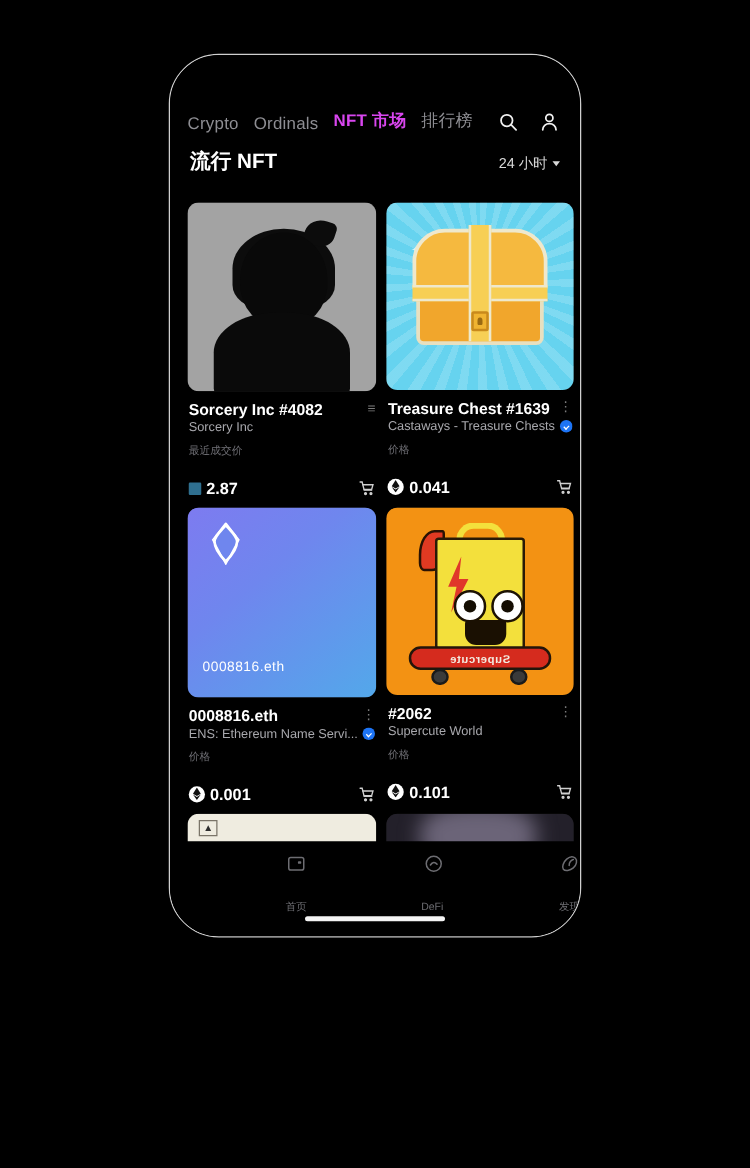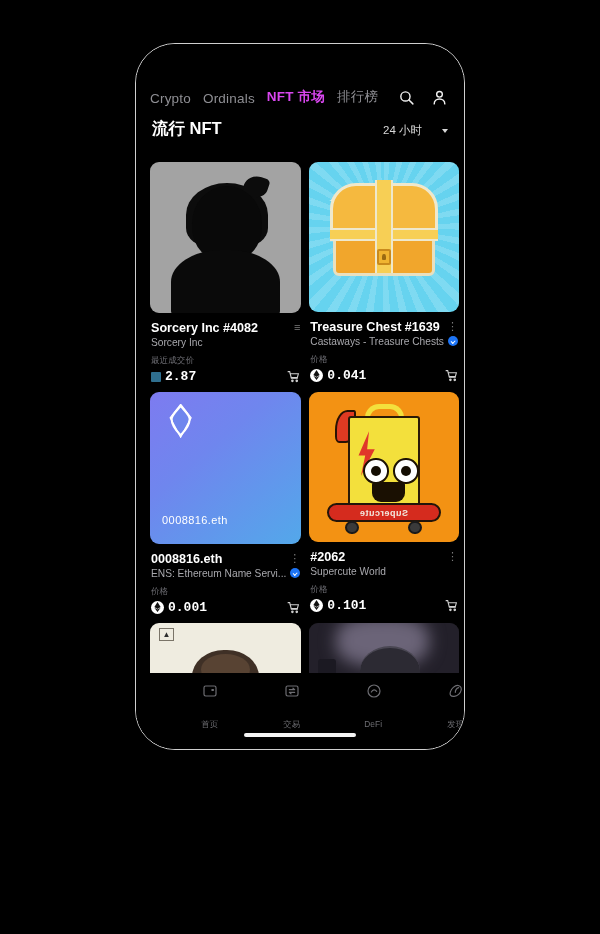--- a/index.html
+++ b/index.html
@@ -33,21 +33,21 @@
   }
   .navtab.active { color: #d946ef; font-weight: bold; }
   .navicons { margin-left: auto; display: flex; gap: 16px; align-items: center; padding-right: 2px;}
   .icon-svg { display: block; }
 
   
   .sechead {
     display: flex; align-items: baseline; padding: 12px 16px 22px 16px;
   }
   .sechead .title { font-size: 16.5px; font-weight: bold; color: #fff; }
-  .sechead .period { margin-left: auto; font-size: 11.5px; color: #d8d8d8; display: flex; align-items: center; gap: 20px; }
+  .sechead .period { margin-left: auto; font-size: 11.5px; color: #d8d8d8; display: flex; align-items: center; gap: 4px; }
   .caret { width: 0; height: 0; border-left: 3.5px solid transparent; border-right: 3.5px solid transparent; border-top: 4px solid #d8d8d8; display:inline-block; }
 
   
   .grid {
     display: grid; grid-template-columns: 1fr 1fr; gap: 8px;
     padding: 0 14px;
   }
   .card { position: relative; }
   .thumb {
     width: 100%; aspect-ratio: 1/1; border-radius: 9px; overflow: hidden;
@@ -58,21 +58,21 @@
   .meta { padding: 8px 1px 0 1px; }
   .mrow { display: flex; align-items: flex-start; gap: 4px; }
   .nname { font-size: 12.6px; font-weight: bold; color: #fff; white-space: nowrap; overflow: hidden; text-overflow: ellipsis; }
   .dots { margin-left: auto; color: #7b7b7b; font-size: 11px; line-height: 12px; letter-spacing:0; flex: 0 0 auto; }
   .coll { display:flex; align-items:center; gap:4px; font-size: 10.2px; color: #a8a8ad; margin-top: 2px; white-space: nowrap; overflow: hidden; }
   .coll .ctext { overflow: hidden; text-overflow: ellipsis; }
   .verif { width: 10px; height: 10px; border-radius: 50%; background: #1d74f5; flex:0 0 auto; position: relative; }
   .verif::after { content: ""; position: absolute; left: 2.6px; top: 4.3px; width: 3px; height: 1.6px;
     border-left: 1.3px solid #fff; border-bottom: 1.3px solid #fff; transform: rotate(-45deg); }
   .plabel { font-size: 8.6px; color: #6f6f75; margin-top: 7px; }
-  .prow { display: flex; align-items: center; margin-top: 2px; font-family: Liberation Mono, monospace; }
+  .prow { display: flex; align-items: center; margin-top: 16px; }
   .price { font-size: 13px; font-weight: bold; color: #fff; display: flex; align-items: center; gap: 4px; }
   .cart { margin-left: auto; }
 
   
   .tok-btc { width: 10px; height: 10px; background: #2f6f8f; display:inline-block; border-radius:1px;}
   .tok-eth { width: 13px; height: 13px; border-radius: 50%; background: #fff; display: inline-flex; align-items: center; justify-content: center; }
 
   
   .art-sorcery { width:100%; height:100%; background:#a3a3a3; position: relative; overflow:hidden; }
   .sil-head { position:absolute; left:28%; top:16%; width:46%; height:50%; background:#090909; border-radius:50% 50% 46% 46%; }
@@ -370,29 +370,20 @@
         <div class="tabitem">
           <span>
             <svg width="16" height="16" viewBox="0 0 24 24" fill="none" stroke="#6d6d72" stroke-width="1.8">
               <rect x="3" y="4.5" width="18" height="15" rx="2.5"></rect>
                 <rect x="14" y="9" width="4" height="3" rx="1" fill="#6d6d72" stroke="none"></rect>
             </svg>
           </span>
           <span class="tablabel">首页</span>
         </div>
 
-        <div class="tabitem">
-          <span>
-            <svg width="16" height="16" viewBox="0 0 24 24" fill="none" stroke="#6d6d72" stroke-width="1.8">
-              <rect x="3" y="4.5" width="18" height="15" rx="2.5"></rect>
-              <path d="M8 10h8l-2.5-2.2M16 14H8l2.5 2.2" stroke-linecap="round" stroke-linejoin="round"></path>
-            </svg>
-          </span>
-          <span class="tablabel">交易</span>
-        </div>
 
 
         <div class="tabitem">
           <span>
             <svg width="16" height="16" viewBox="0 0 24 24" fill="none" stroke="#6d6d72" stroke-width="1.8">
               <circle cx="12" cy="12" r="9"></circle>
                 <path d="M8 13.5c2.5-4 5.5-4 8-1" stroke-linecap="round"></path>
             </svg>
           </span>
           <span class="tablabel">DeFi</span>

